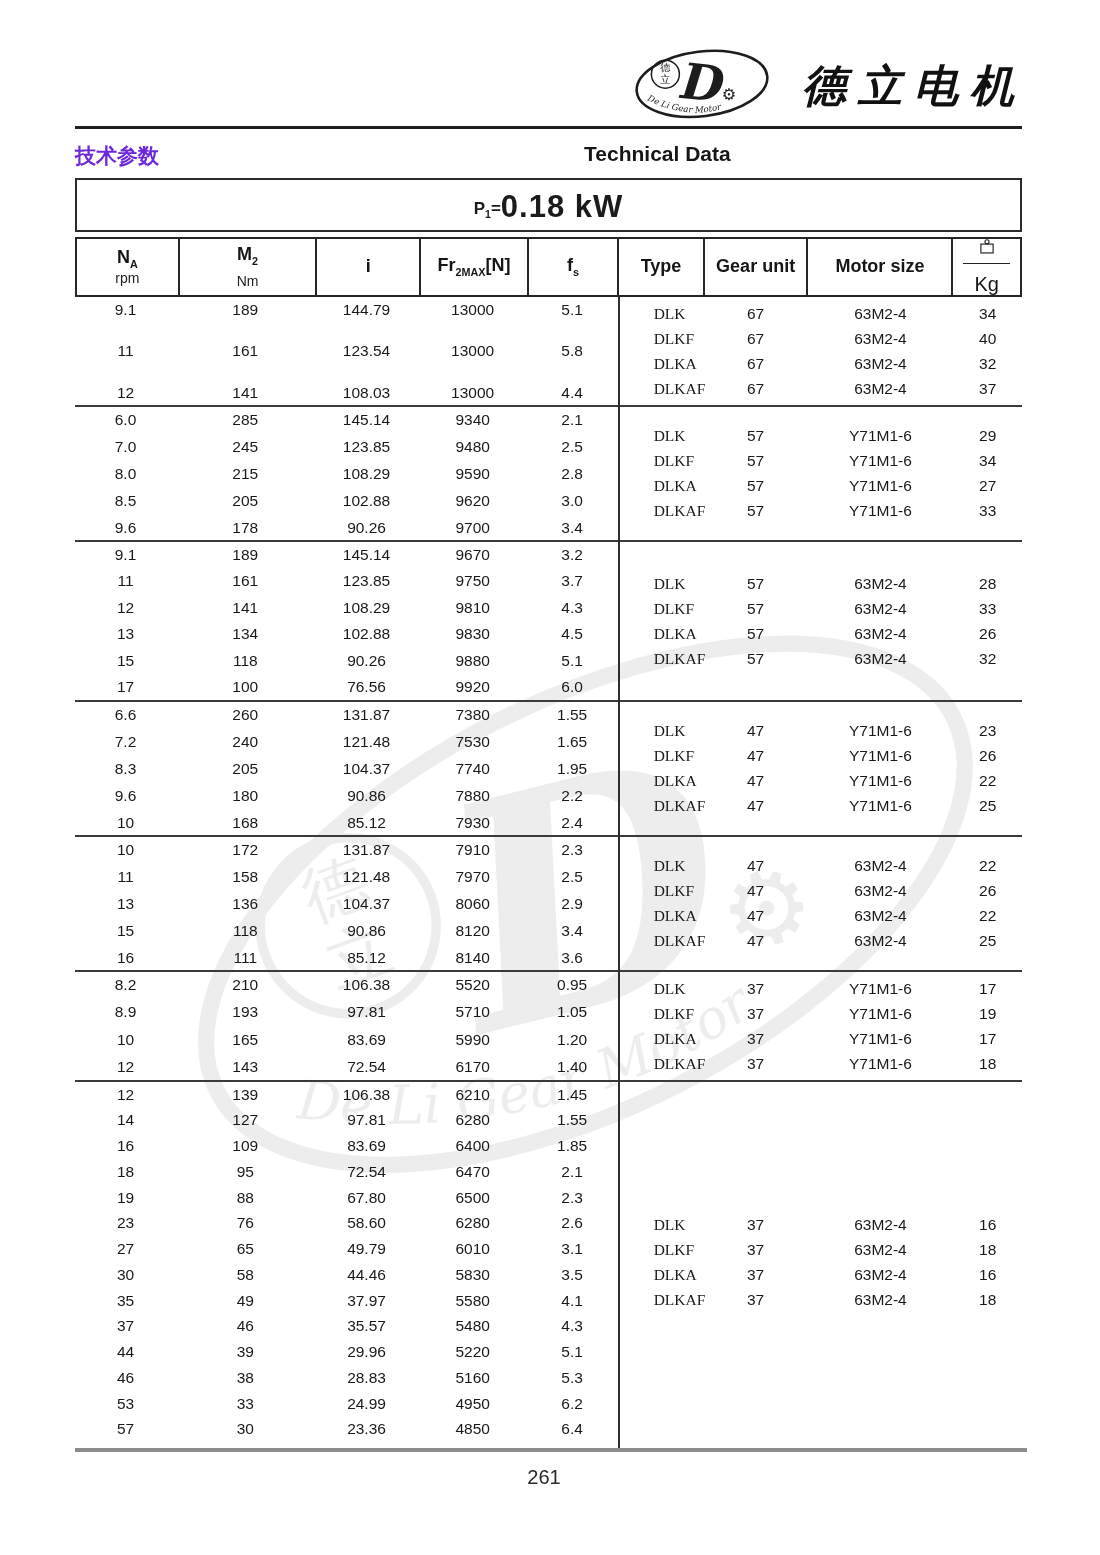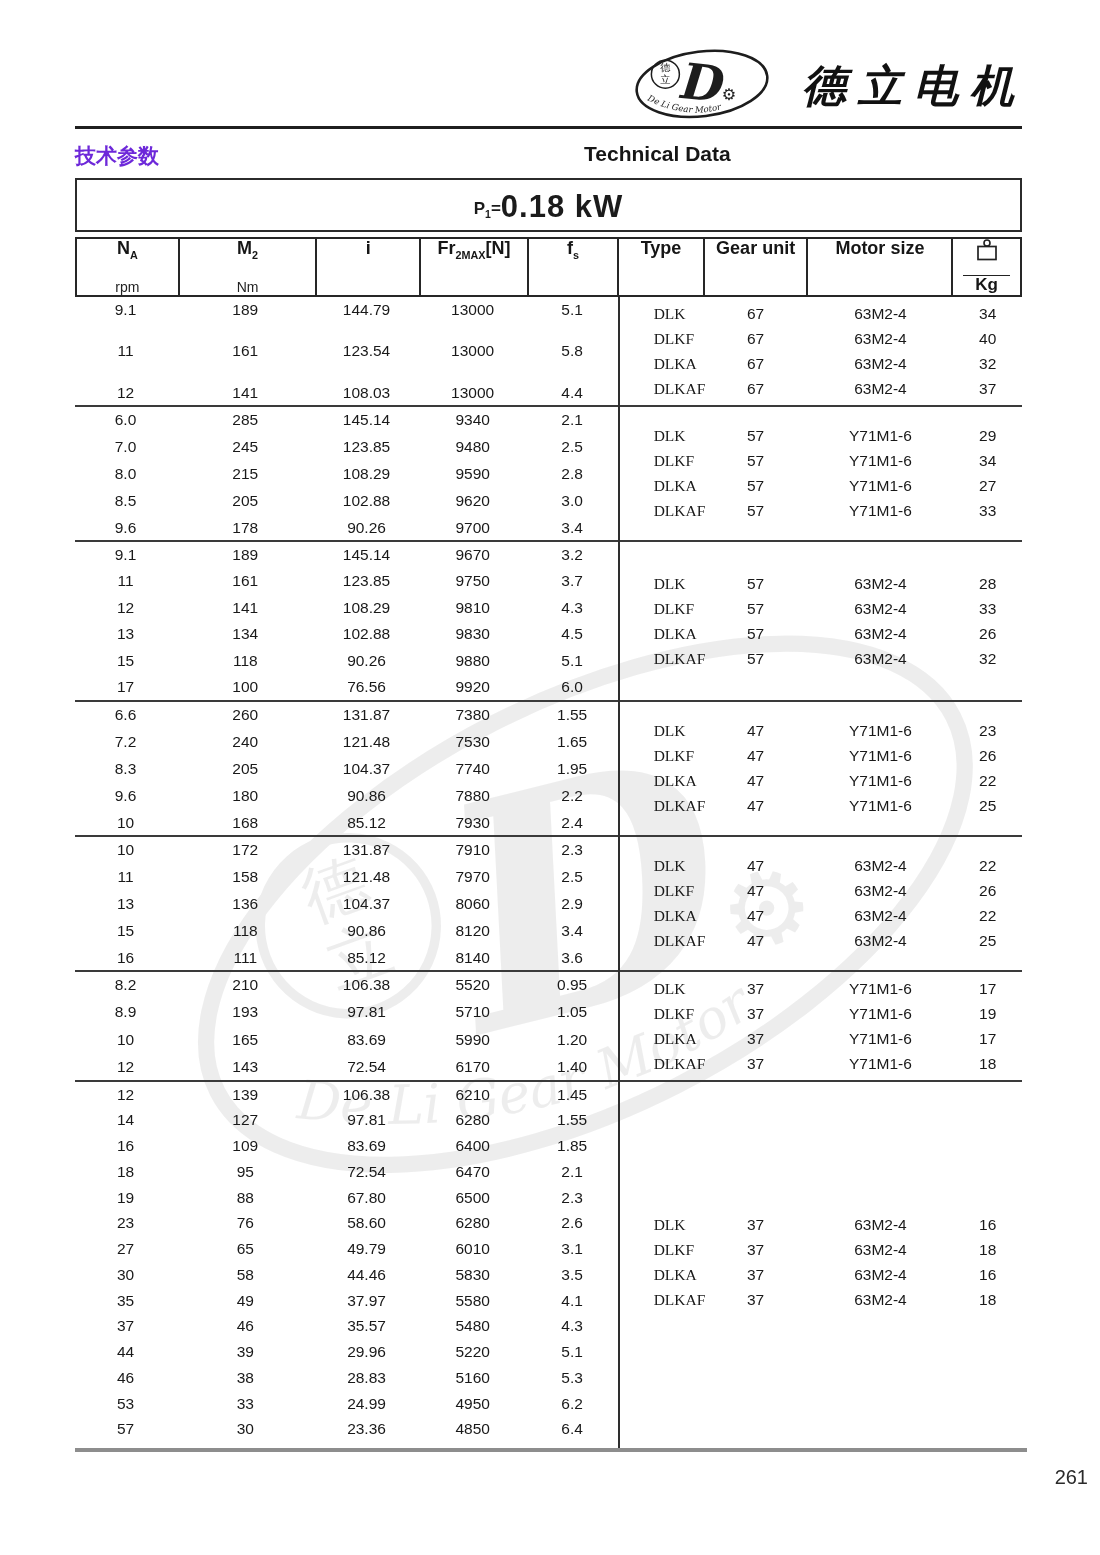--- a/index.html
+++ b/index.html
@@ -25,47 +25,47 @@
 
   .power-banner { position:absolute; top:178px; left:75px; width:947px; height:54px;
                   border:2px solid #2b2b2b; display:flex; align-items:baseline; justify-content:center; z-index:2; background:transparent; }
   .p-small { font-size:17px; font-weight:bold; align-self:center; margin-top:10px; }
   .p-small sub { font-size:0.62em; }
   .p-big { font-size:31px; font-weight:800; letter-spacing:1px; align-self:center; margin-top:4px; }
 
   
   .thead { position:absolute; top:237px; left:75px; width:947px; height:60px;
            border:2px solid #262626; display:flex; z-index:2; background:transparent; }
-  .hc { display:flex; flex-direction:column; align-items:center; justify-content:space-between; gap:1px; }
+  .hc { display:flex; flex-direction:column; align-items:center; justify-content:center; gap:1px; }
   .hc + .hc { border-left:2px solid #262626;gap:7px; }
   .h-main { font-size:18px; font-weight:bold; color:#161616; line-height:1.1; }
   .h-main sub { font-size:0.6em; }
   .h-unit { font-size:14px; color:#222; line-height:1.1; }
   .w-na{width:10.67%} .w-m2{width:14.62%} .w-i{width:10.99%} .w-fr{width:11.42%} .w-fs{width:9.6%}
   .w-type{width:9.07%} .w-gear{width:10.99%} .w-motor{width:15.37%} .w-kg{flex:1}
   .kg-icon { display:block; }
-  .w-kg .h-main { font-weight:bold; font-size:17px; border-top:1.5px solid #222; width:70%; text-align:center; padding-top:0; }
+  .w-kg .h-main { font-weight:normal; font-size:20px; border-top:1.5px solid #222; width:70%; text-align:center; padding-top:9px; }
 
   
   .tbody { position:absolute; top:297px; left:75px; width:947px; height:1151px; overflow:hidden; z-index:1; }
   .v-divider { position:absolute; left:57.3%; top:0; bottom:0; width:2px; background:#2e2e2e; }
   .group { display:flex; border-bottom:2px solid #3a3a3a; }
   .group:last-child { border-bottom:none; }
   .g-side { display:flex; flex-direction:column; }
   .g-left { width:57.3%; justify-content:space-between; }
   .g-right { width:42.7%; justify-content:center; }
   .row { display:flex; align-items:center; height:25px; flex:0 0 auto; }
   .cell { display:flex; align-items:center; justify-content:center; font-size:15.5px; color:#191919; }
   .lc0{width:18.62%} .lc1{width:25.52%} .lc2{width:19.18%} .lc3{width:19.93%} .lc4{width:16.75%}
   .rc0{width:21.24%; justify-content:flex-start; padding-left:36px;font-family:Liberation Serif, serif;}
   .rc1{width:25.74%} .rc2{width:36.05%} .rc3{width:16.97%}
 
   
   .footer-rule { position:absolute; top:1448px; left:75px; right:73px; height:4px; background:#8d8d8d; }
-  .page-num { position:absolute; top:1466px; left:0; right:12px; text-align:right; font-size:20px; color:#2a2a2a; }
+  .page-num { position:absolute; top:1466px; left:0; right:12px; text-align:center; font-size:20px; color:#2a2a2a; }
 </style>
 </head>
 <body>
 
 <svg width="0" height="0" style="position:absolute" aria-hidden="true">
   <defs>
     <symbol id="logo-sym" viewBox="0 0 130 70">
       <g fill="none" stroke="#1d1d1d">
         <ellipse cx="65" cy="33" rx="61" ry="30" stroke-width="2.4" transform="rotate(-7 65 33)"></ellipse>
         <circle cx="31" cy="24" r="13" stroke-width="1.4"></circle>

